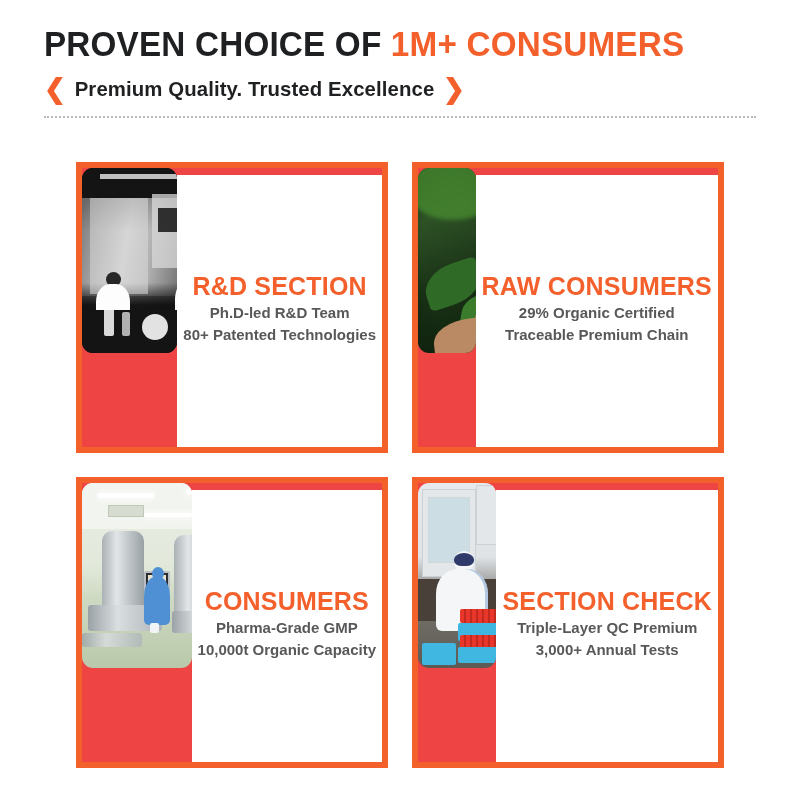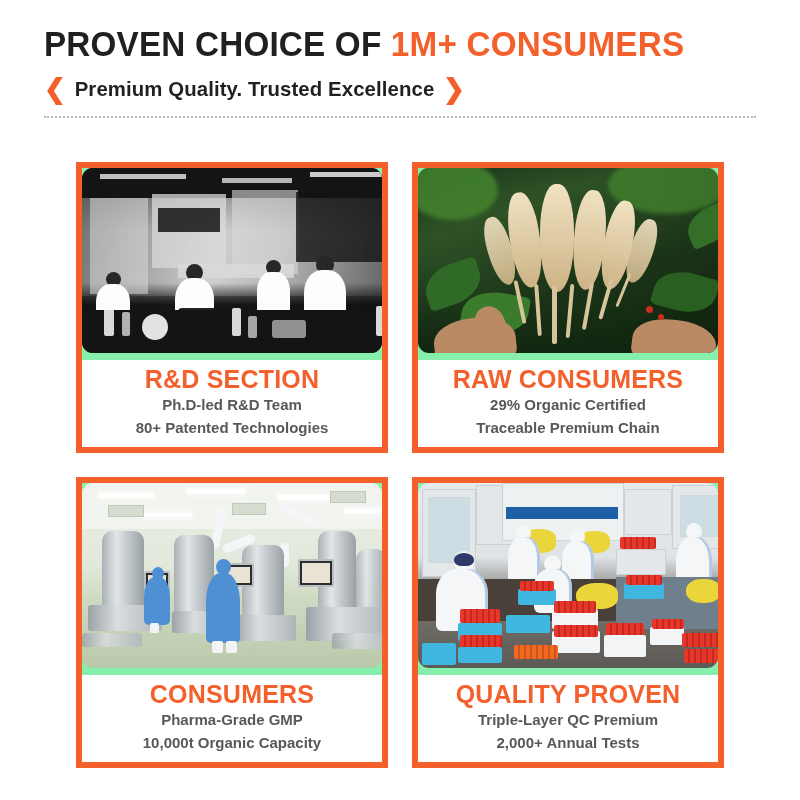--- a/index.html
+++ b/index.html
@@ -64,24 +64,24 @@
     width:648px;
     display:grid;
     grid-template-columns:312px 312px;
     grid-template-rows:291px 291px;
     column-gap:24px;
     row-gap:24px;
   }
 
   .card{
     border:6px solid #F4602C;
-    background:#86efac;
+    background:#ef4444;
     box-sizing:border-box;
     display:flex;
-    flex-direction:column;
+    flex-direction:row;
     overflow:hidden;
   }
   .card-photo{
     height:185px;
     width:100%;
     position:relative;
     overflow:hidden;
     border-radius:11px;
     background:#2a2a2a;
   }
@@ -367,19 +367,19 @@
       <div class="rackw" style="left:186px;top:152px;width:42px;height:22px;"></div>
       <div class="rackw" style="left:232px;top:144px;width:34px;height:18px;"></div>
       <div class="tubes" style="left:234px;top:136px;width:32px;height:10px;"></div>
       <div class="tubes" style="left:264px;top:150px;width:46px;height:14px;"></div>
       <div class="tubes" style="left:266px;top:166px;width:44px;height:14px;"></div>
       <div class="tubeso" style="left:96px;top:162px;width:44px;height:14px;"></div>
       <div class="rack" style="left:4px;top:160px;width:34px;height:22px;"></div>
       <div class="bag" style="left:268px;top:96px;width:34px;height:24px;"></div>
     </div>
     <div class="card-caption">
-      <div class="card-title">QUALITY PROVEN</div>
+      <div class="card-title">SECTION CHECK</div>
       <div class="card-line">Triple-Layer QC Premium</div>
-      <div class="card-line">2,000+ Annual Tests</div>
+      <div class="card-line">3,000+ Annual Tests</div>
     </div>
   </div>
 
 </div>
 
 </body></html>

